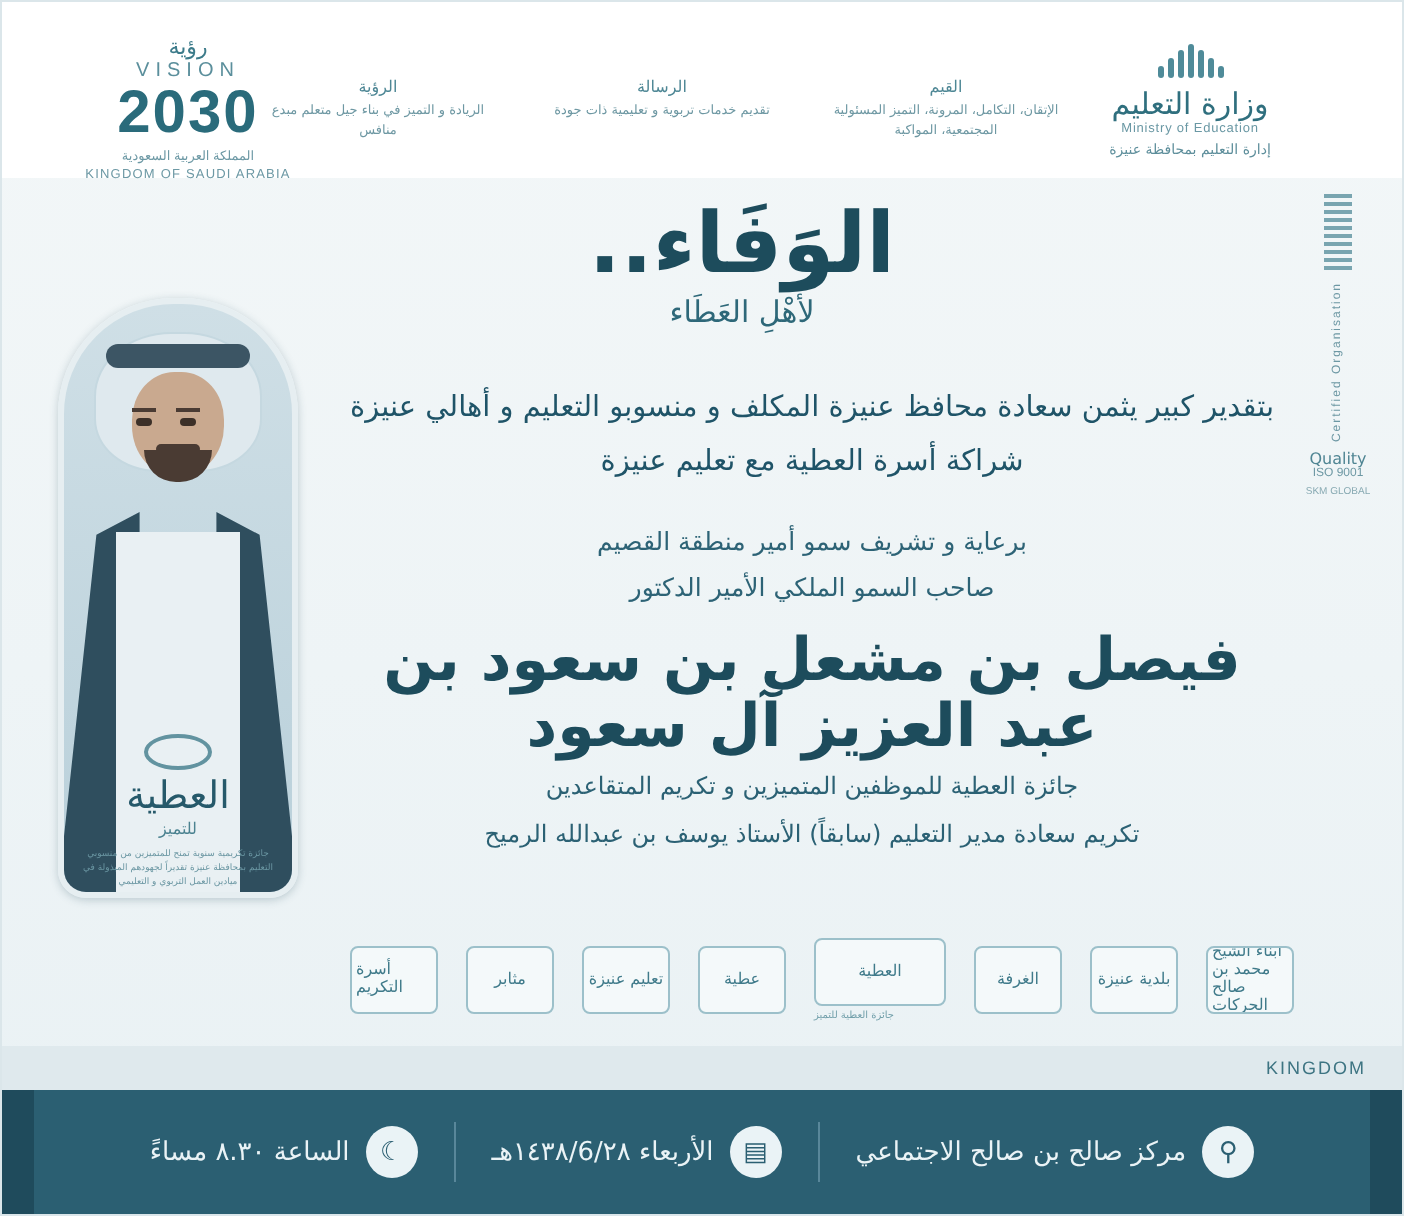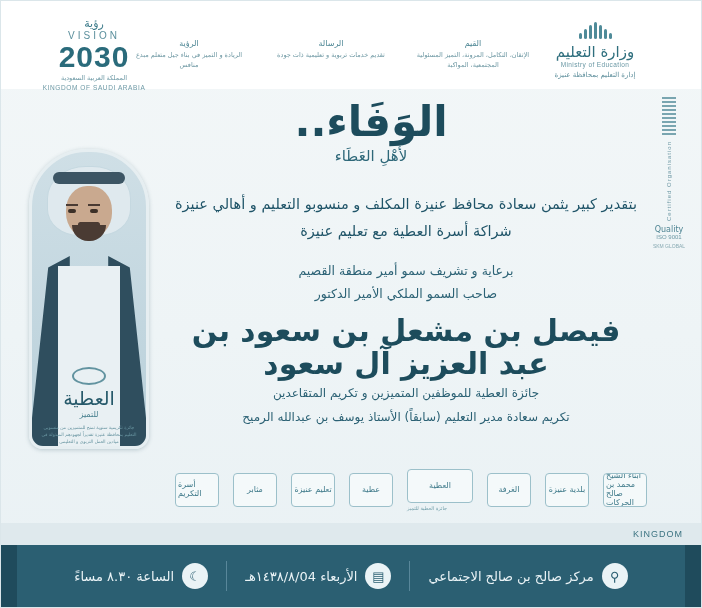--- a/index.html
+++ b/index.html
@@ -357,21 +357,21 @@
     <div class="footer-edge-r"></div>
 
     <div class="fitem">
       <div class="ficon">⚲</div>
       <div>مركز صالح بن صالح الاجتماعي</div>
     </div>
     <div class="fdiv"></div>
 
     <div class="fitem">
       <div class="ficon">▤</div>
-      <div>الأربعاء ١٤٣٨/٨/04هـ</div>
+      <div>الأربعاء ١٤٣٨/6/٢٨هـ</div>
     </div>
     <div class="fdiv"></div>
 
     <div class="fitem">
       <div class="ficon">☾</div>
       <div>الساعة ٨.٣٠ مساءً</div>
     </div>
   </div>
 
 </div>

